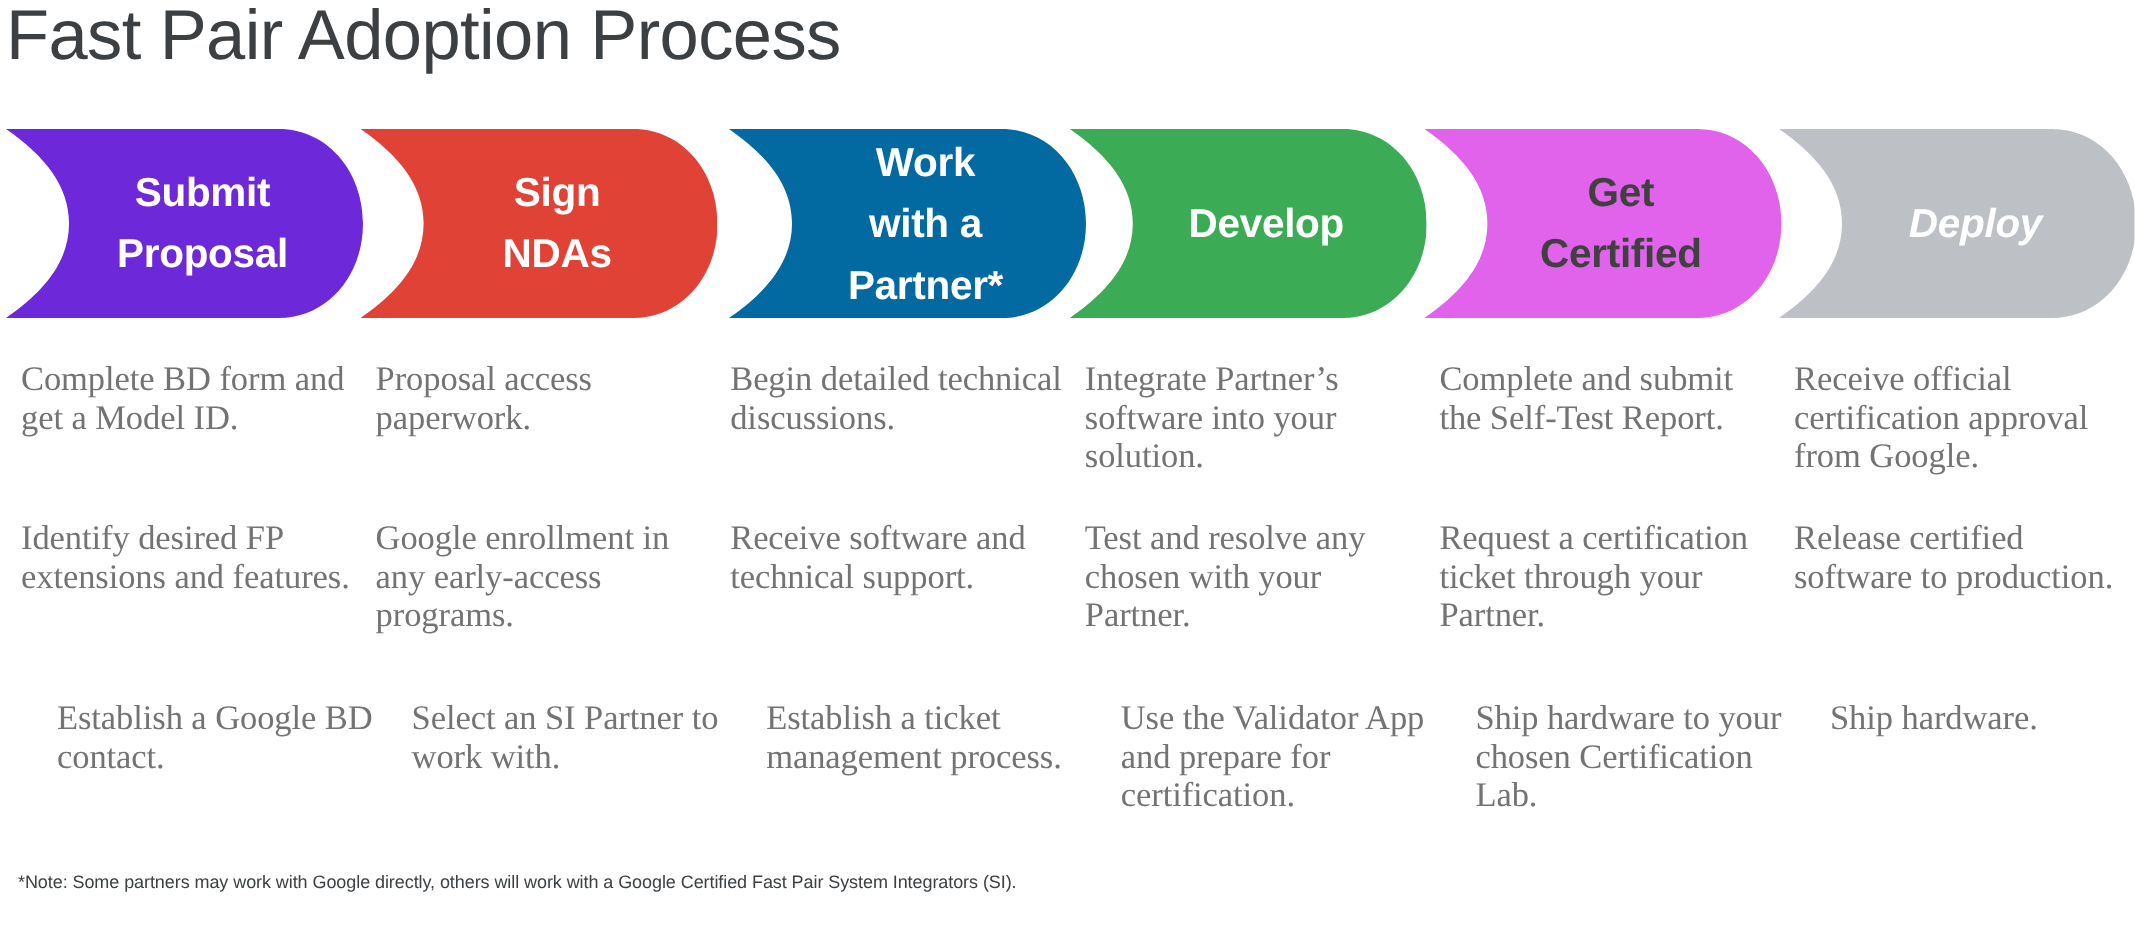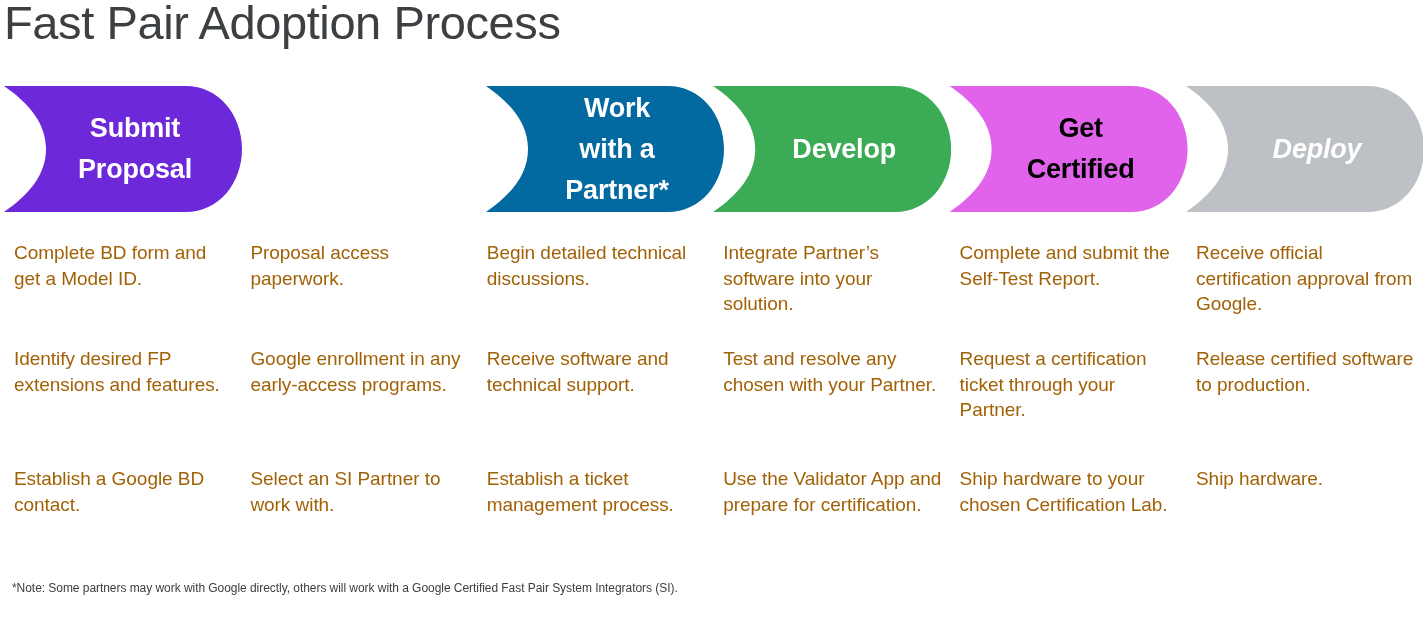--- a/index.html
+++ b/index.html
@@ -73,28 +73,29 @@
   }
   .detail-col {
     position: absolute;
     top: 0;
     width: 222px;
   }
   .detail-row {
     position: absolute;
     left: 0;
     width: 222px;
-    font-size: 19px;
+    font-size: 23px;
     line-height: 25.5px;
-    color: #a16207;
+    color: #737373;
     letter-spacing: -0.05px;
+    font-family: Liberation Serif, serif;
   }
   .detail-row.r0 { top: 0px; }
   .detail-row.r1 { top: 106px; }
-  .detail-row.r2 { top: 226px; }
+  .detail-row.r2 { top: 226px; margin-left: 24px; }
 
   
   #footnote {
     position: absolute;
     left: 12px;
     top: 576px;
     width: 700px;
     font-size: 12px;
     line-height: 25px;
     color: #3c4043;
@@ -104,30 +105,34 @@
 </head>
 <body>
 
 <div id="page-title">Fast Pair Adoption Process</div>
 
 <div id="chevron-band">
     <div class="chevron" style="left: 4px; width: 238px; background: #6d28d9;">
       <div class="chevron-label" style="color: rgb(255, 255, 255);">Submit
 Proposal</div>
     </div>
+    <div class="chevron" style="left: 240.4px; width: 238px; background: rgb(224, 66, 54);">
+      <div class="chevron-label" style="color: rgb(255, 255, 255);">Sign
+NDAs</div>
+    </div>
     <div class="chevron" style="left: 486px; width: 238px; background: #0369a1;">
       <div class="chevron-label" style="color: rgb(255, 255, 255);">Work
 with a
 Partner*</div>
     </div>
     <div class="chevron" style="left: 713.2px; width: 238px; background: rgb(59, 171, 86);">
       <div class="chevron-label" style="color: rgb(255, 255, 255);">Develop</div>
     </div>
     <div class="chevron" style="left: 949.6px; width: 238px; background: rgb(225, 99, 236);">
-      <div class="chevron-label" style="color: #000000;">Get
+      <div class="chevron-label" style="color: #404040;">Get
 Certified</div>
     </div>
     <div class="chevron" style="left: 1186px; width: 238px; background: rgb(189, 193, 198); font-style: italic;">
       <div class="chevron-label" style="color: rgb(255, 255, 255);">Deploy</div>
     </div>
   </div>
 
 <div id="detail-grid">
     <div class="detail-col" style="left: 14px;">
       <div class="detail-row r0">Complete BD form and get a Model ID.</div>

